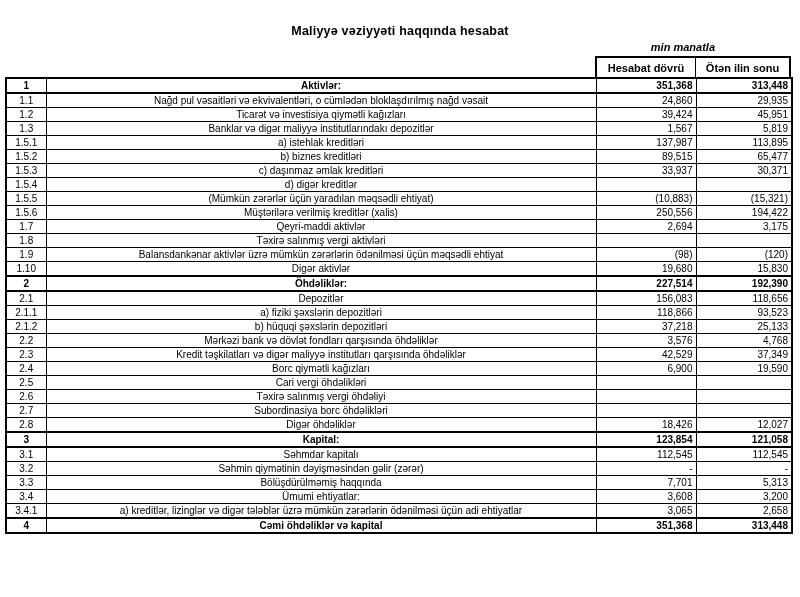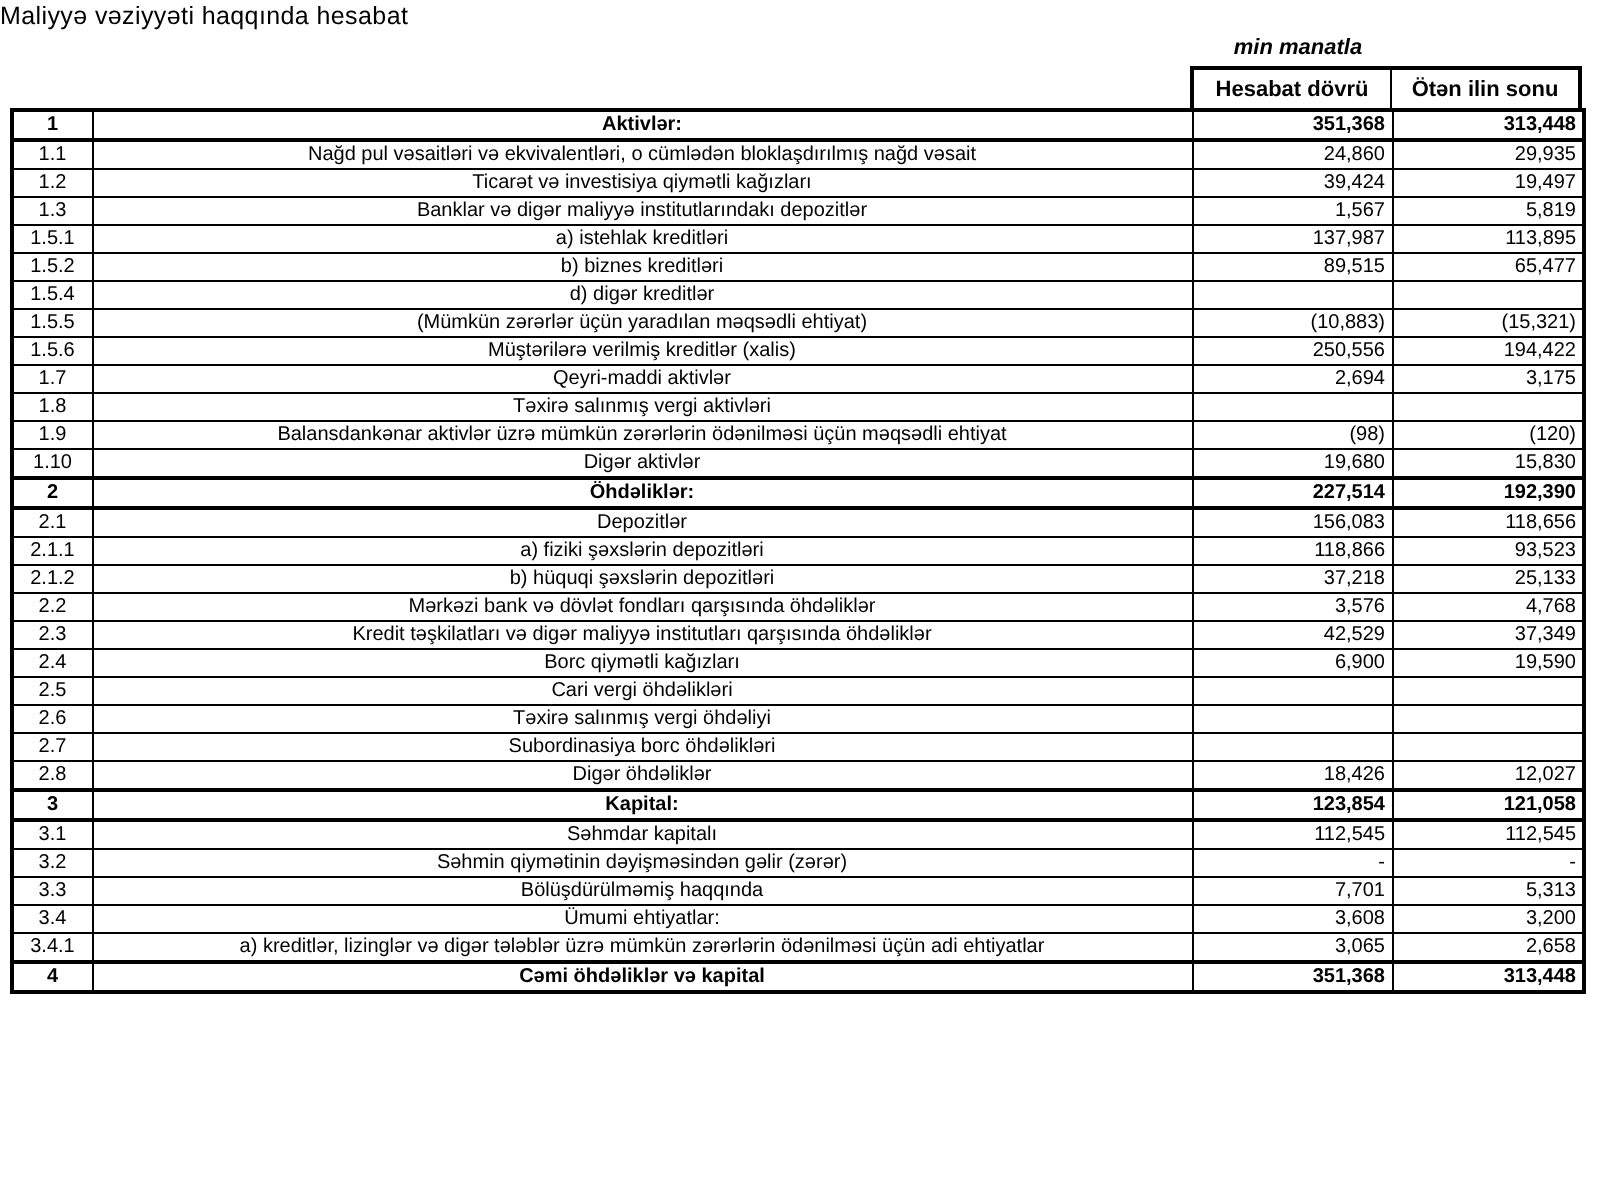--- a/index.html
+++ b/index.html
@@ -10,35 +10,36 @@
     color: #000;
   }
   .page {
     position: relative;
     width: 800px;
     height: 597px;
     background: #fff;
     overflow: hidden;
   }
   .title {
-    font-weight: normal;
+    text-align: center;
+    font-weight: bold;
     font-size: 12.5px;
-    padding-top: 1px;
+    padding-top: 24px;
     letter-spacing: 0.2px;
   }
   .unit-row {
     position: relative;
     height: 15px;
     margin-top: 3px;
   }
   .unit {
     position: absolute;
-    left: 598px;
+    left: 613px;
     width: 102px;
-    text-align: center;
+    text-align: right;
     font-style: italic;
     font-weight: bold;
     font-size: 11px;
   }
   .head-row {
     display: flex;
     margin-left: 595px;
     width: 196px;
     box-sizing: border-box;
     border: 2px solid #000;
@@ -113,39 +114,45 @@
         <tr>
           <td class="no">1.1</td>
           <td class="label">Nağd pul vəsaitləri və  ekvivalentləri, o cümlədən bloklaşdırılmış nağd vəsait</td>
           <td class="val">24,860</td>
           <td class="val">29,935</td>
         </tr>
         <tr>
           <td class="no">1.2</td>
           <td class="label">Ticarət və investisiya qiymətli kağızları</td>
           <td class="val">39,424</td>
-          <td class="val">19,497</td>
+          <td class="val">45,951</td>
         </tr>
         <tr>
           <td class="no">1.3</td>
           <td class="label">Banklar və digər maliyyə institutlarındakı depozitlər</td>
           <td class="val">1,567</td>
           <td class="val">5,819</td>
         </tr>
         <tr>
           <td class="no">1.5.1</td>
           <td class="label">a) istehlak kreditləri</td>
           <td class="val">137,987</td>
           <td class="val">113,895</td>
         </tr>
         <tr>
           <td class="no">1.5.2</td>
           <td class="label">b) biznes kreditləri</td>
           <td class="val">89,515</td>
           <td class="val">65,477</td>
+        </tr>
+        <tr>
+          <td class="no">1.5.3</td>
+          <td class="label">c) daşınmaz əmlak kreditləri</td>
+          <td class="val">33,937</td>
+          <td class="val">30,371</td>
         </tr>
         <tr>
           <td class="no">1.5.4</td>
           <td class="label">d) digər kreditlər</td>
           <td class="val"></td>
           <td class="val"></td>
         </tr>
         <tr>
           <td class="no">1.5.5</td>
           <td class="label">(Mümkün zərərlər üçün yaradılan məqsədli ehtiyat)</td>

